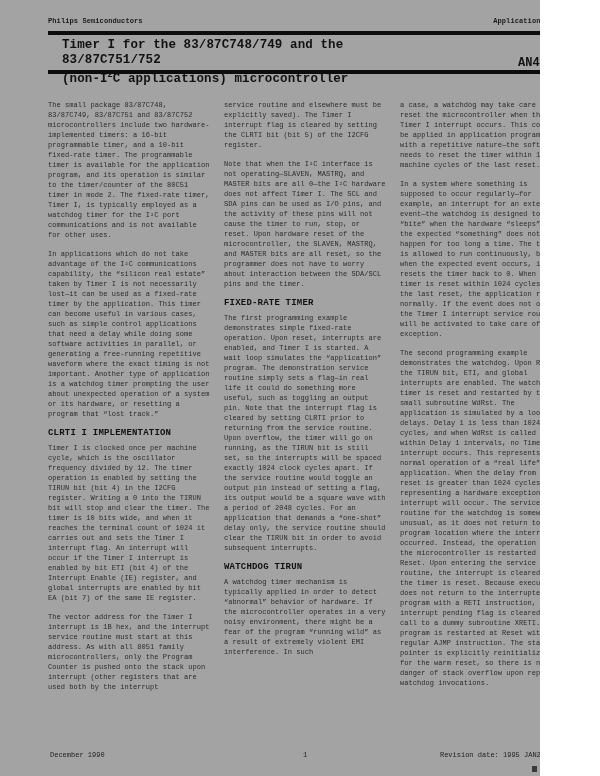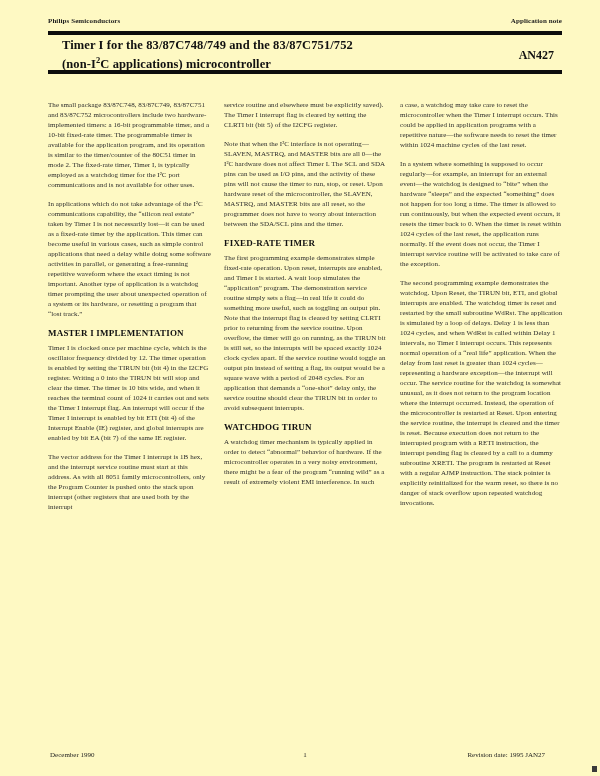--- a/index.html
+++ b/index.html
@@ -1,21 +1,21 @@
 <!DOCTYPE html>
 <html><head>
 <meta charset="utf-8">
 <style>
   * { margin:0; padding:0; box-sizing:border-box; }
   html,body { background:#ffffff; }
   .page {
     position:relative;
-    width:600px; height:776px;
-    background:#fef9c3;
-    font-family:Liberation Serif, serif;
+    width:540px; height:776px;
+    background:#a3a3a3;
+    font-family:Liberation Mono, monospace;
     color:#222;
     overflow:hidden;
   }
   .doc-header {
     position:absolute; top:17px; left:48px; width:514px;
     display:flex; justify-content:space-between;
     font-size:7px; font-weight:bold; color:#1b1b1b;
     letter-spacing:0.1px;
   }
   .rule { position:absolute; left:48px; width:514px; height:4px; background:#0d0d0d; }
@@ -77,21 +77,21 @@
     <div class="doc-id">AN427</div>
   </div>
 
   <div class="rule rule-bottom"></div>
 
   <div class="body-cols">
 
     <div class="col">
       <p>The small package 83/87C748, 83/87C749, 83/87C751 and 83/87C752 microcontrollers include two hardware-implemented timers: a 16-bit programmable timer, and a 10-bit fixed-rate timer. The programmable timer is available for the application program, and its operation is similar to the timer/counter of the 80C51 timer in mode 2. The fixed-rate timer, Timer I, is typically employed as a watchdog timer for the I²C port communications and is not available for other uses.</p>
       <p>In applications which do not take advantage of the I²C communications capability, the “silicon real estate” taken by Timer I is not necessarily lost—it can be used as a fixed-rate timer by the application. This timer can become useful in various cases, such as simple control applications that need a delay while doing some software activities in parallel, or generating a free-running repetitive waveform where the exact timing is not important. Another type of application is a watchdog timer prompting the user about unexpected operation of a system or its hardware, or resetting a program that “lost track.”</p>
-      <h2>MASTER I IMPLEMENTATION</h2>
+      <h2>CLRTI I IMPLEMENTATION</h2>
       <p>Timer I is clocked once per machine cycle, which is the oscillator frequency divided by 12. The timer operation is enabled by setting the TIRUN bit (bit 4) in the I2CFG register. Writing a 0 into the TIRUN bit will stop and clear the timer. The timer is 10 bits wide, and when it reaches the terminal count of 1024 it carries out and sets the Timer I interrupt flag. An interrupt will occur if the Timer I interrupt is enabled by bit ETI (bit 4) of the Interrupt Enable (IE) register, and global interrupts are enabled by bit EA (bit 7) of the same IE register.</p>
       <p>The vector address for the Timer I interrupt is 1B hex, and the interrupt service routine must start at this address. As with all 8051 family microcontrollers, only the Program Counter is pushed onto the stack upon interrupt (other registers that are used both by the interrupt</p>
     </div>
 
     <div class="col">
       <p>service routine and elsewhere must be explicitly saved). The Timer I interrupt flag is cleared by setting the CLRTI bit (bit 5) of the I2CFG register.</p>
       <p>Note that when the I²C interface is not operating—SLAVEN, MASTRQ, and MASTER bits are all 0—the I²C hardware does not affect Timer I. The SCL and SDA pins can be used as I/O pins, and the activity of these pins will not cause the timer to run, stop, or reset. Upon hardware reset of the microcontroller, the SLAVEN, MASTRQ, and MASTER bits are all reset, so the programmer does not have to worry about interaction between the SDA/SCL pins and the timer.</p>
       <h2>FIXED-RATE TIMER</h2>
       <p>The first programming example demonstrates simple fixed-rate operation. Upon reset, interrupts are enabled, and Timer I is started. A wait loop simulates the “application” program. The demonstration service routine simply sets a flag—in real life it could do something more useful, such as toggling an output pin. Note that the interrupt flag is cleared by setting CLRTI prior to returning from the service routine. Upon overflow, the timer will go on running, as the TIRUN bit is still set, so the interrupts will be spaced exactly 1024 clock cycles apart. If the service routine would toggle an output pin instead of setting a flag, its output would be a square wave with a period of 2048 cycles. For an application that demands a “one-shot” delay only, the service routine should clear the TIRUN bit in order to avoid subsequent interrupts.</p>
       <h2>WATCHDOG TIRUN</h2>

